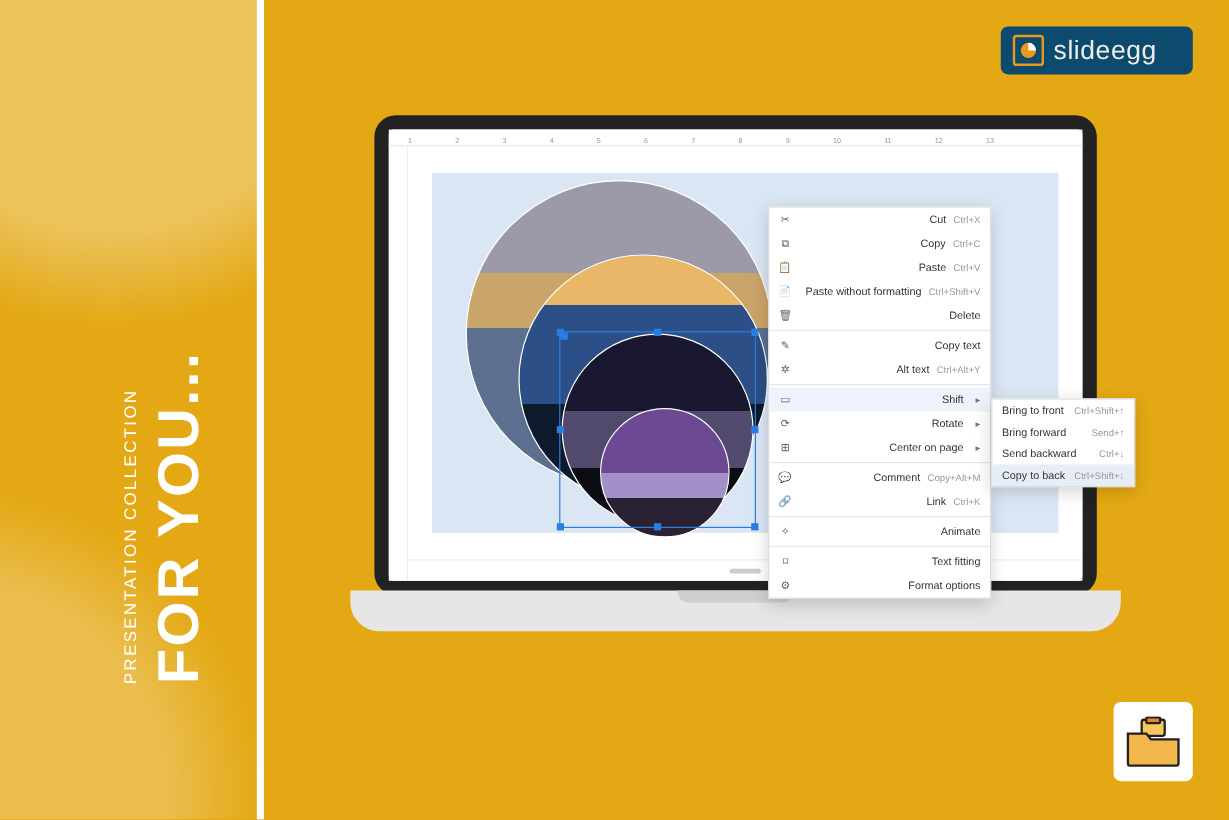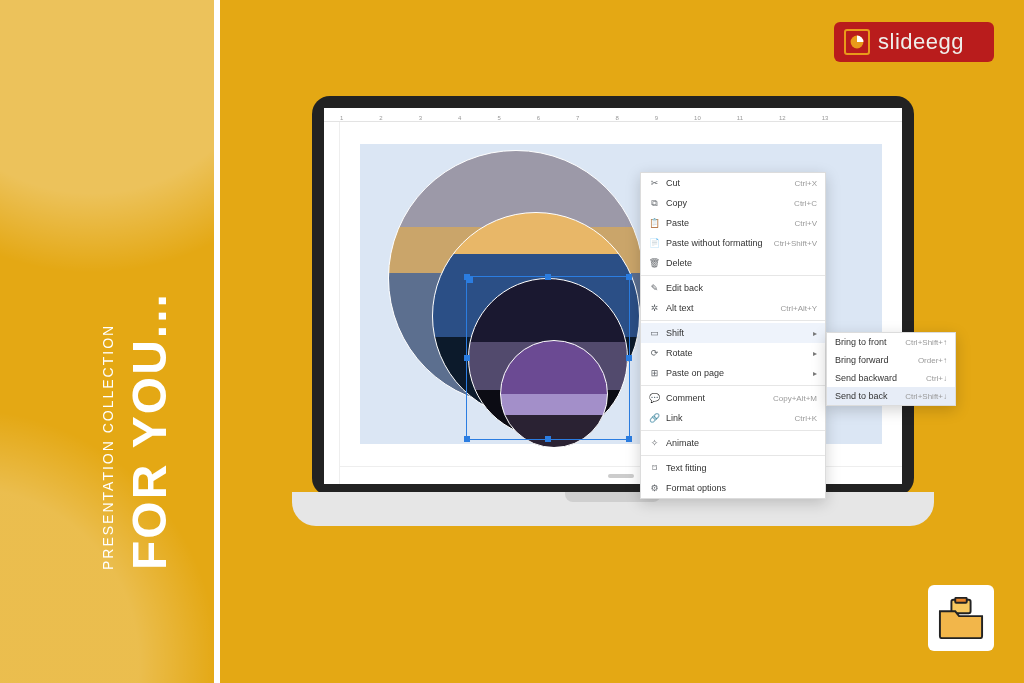--- a/index.html
+++ b/index.html
@@ -33,21 +33,21 @@
     position: absolute; left: 45px; top: 340px;
     transform: rotate(-90deg); transform-origin: left top;
     color: #fff; white-space: nowrap;
   }
   .vtext .small { font-size: 14px; letter-spacing: 2px; font-weight: 500; display: block; }
   .vtext .big { font-size: 48px; letter-spacing: 2px; font-weight: 700; display: block; margin-top: 6px; }
 
   
   .logo {
     position: absolute; top: 22px; right: 30px; height: 40px; width: 160px;
-    background: #b91c1c; border-radius: 6px; display: flex; align-items: center;
+    background: #0c4a6e; border-radius: 6px; display: flex; align-items: center;
     padding: 4px 10px; gap: 8px; color: #efeeea;
   }
   .logo .mark {
     width: 26px; height: 26px; border: 2px solid #e99a1a; border-radius: 3px;
     display: flex; align-items: center; justify-content: center;
   }
   .logo .mark svg { width: 16px; height: 16px; }
   .logo .word { font-size: 22px; font-weight: 400; letter-spacing: .5px; }
 
   
@@ -122,25 +122,25 @@
     background:#fff; border:1px solid #dcdcdc; box-shadow:0 4px 14px rgba(0,0,0,.18);
     font-size:9px; color:#333; z-index:5;
   }
   .ctx .row {
     display:flex; align-items:center; gap:6px; height:20px; padding:0 8px;
     position:relative; white-space:nowrap;
   }
   .ctx .row:hover, .ctx .row.hi { background:#eef3fb; }
   .ctx .sep { height:1px; background:#e6e6e6; margin:2px 0; }
   .ctx .ic { width:11px; height:11px; flex:0 0 11px; display:flex;align-items:center;justify-content:center; color:#5f6368;}
-  .ctx .lbl { flex:1; }
+  .ctx .lbl { flex:1;text-align:right; }
   .ctx .sc  { color:#9a9a9a; font-size:8px; }
   .ctx .arrow { color:#777; font-size:8px; margin-left:4px;}
   .submenu {
-    position:absolute; left:466px; top:188px; width:130px;
+    position:absolute; left:466px; top:188px; width:120px;
     background:#fff; border:1px solid #dcdcdc; box-shadow:0 4px 14px rgba(0,0,0,.18);
     font-size:9px; color:#333; z-index:6;
   }
   .submenu .row { display:flex; align-items:center; height:18px; padding:0 8px; gap:4px;}
   .submenu .row.hi { background:#e7edf7; }
   .submenu .lbl { flex:1; }
   .submenu .sc  { color:#9a9a9a; font-size:8px;text-align:center; }
 
   .status-bar {
     position:absolute; left:16px; bottom:0; right:0; height:18px;
@@ -239,41 +239,41 @@
                 <span class="lbl">Paste without formatting</span>
                 <span class="sc">Ctrl+Shift+V</span>
               </div>
               <div class="row">
                 <span class="ic">🗑</span>
                 <span class="lbl">Delete</span>
               </div>
               <div class="sep"></div>
               <div class="row">
                 <span class="ic">✎</span>
-                <span class="lbl">Edit back</span>
+                <span class="lbl">Copy text</span>
               </div>
               <div class="row">
                 <span class="ic">✲</span>
                 <span class="lbl">Alt text</span>
                 <span class="sc">Ctrl+Alt+Y</span>
               </div>
               <div class="sep"></div>
               <div class="row hi">
                 <span class="ic">▭</span>
                 <span class="lbl">Shift</span>
                 <span class="arrow">▸</span>
               </div>
               <div class="row">
                 <span class="ic">⟳</span>
                 <span class="lbl">Rotate</span>
                 <span class="arrow">▸</span>
               </div>
               <div class="row">
                 <span class="ic">⊞</span>
-                <span class="lbl">Paste on page</span>
+                <span class="lbl">Center on page</span>
                 <span class="arrow">▸</span>
               </div>
               <div class="sep"></div>
               <div class="row">
                 <span class="ic">💬</span>
                 <span class="lbl">Comment</span>
                 <span class="sc">Copy+Alt+M</span>
               </div>
               <div class="row">
                 <span class="ic">🔗</span>
@@ -296,28 +296,28 @@
               </div>
             </div>
 
           <div class="submenu">
               <div class="row">
                 <span class="lbl">Bring to front</span>
                 <span class="sc">Ctrl+Shift+↑</span>
               </div>
               <div class="row">
                 <span class="lbl">Bring forward</span>
-                <span class="sc">Order+↑</span>
+                <span class="sc">Send+↑</span>
               </div>
               <div class="row">
                 <span class="lbl">Send backward</span>
                 <span class="sc">Ctrl+↓</span>
               </div>
               <div class="row hi">
-                <span class="lbl">Send to back</span>
+                <span class="lbl">Copy to back</span>
                 <span class="sc">Ctrl+Shift+↓</span>
               </div>
             </div>
         </div>
       </div>
 
       <div class="status-bar">
         <div class="tick"></div>
       </div>
 

